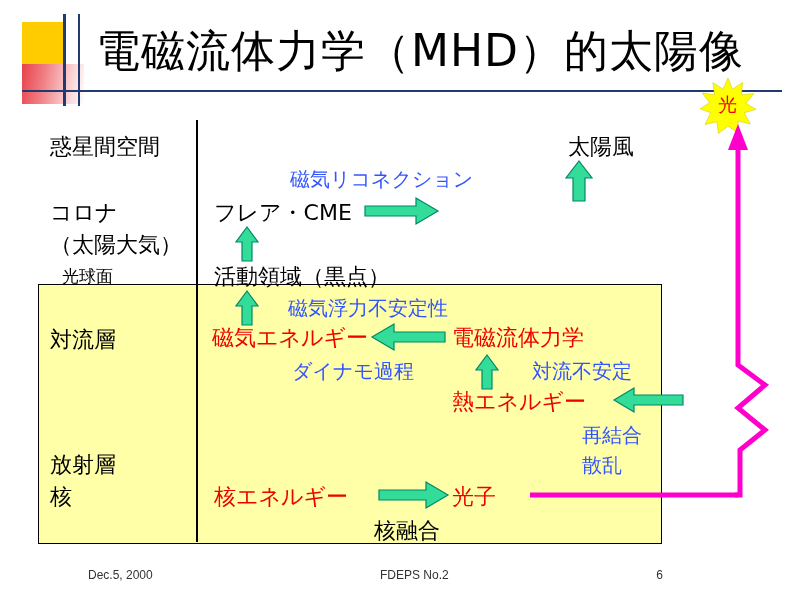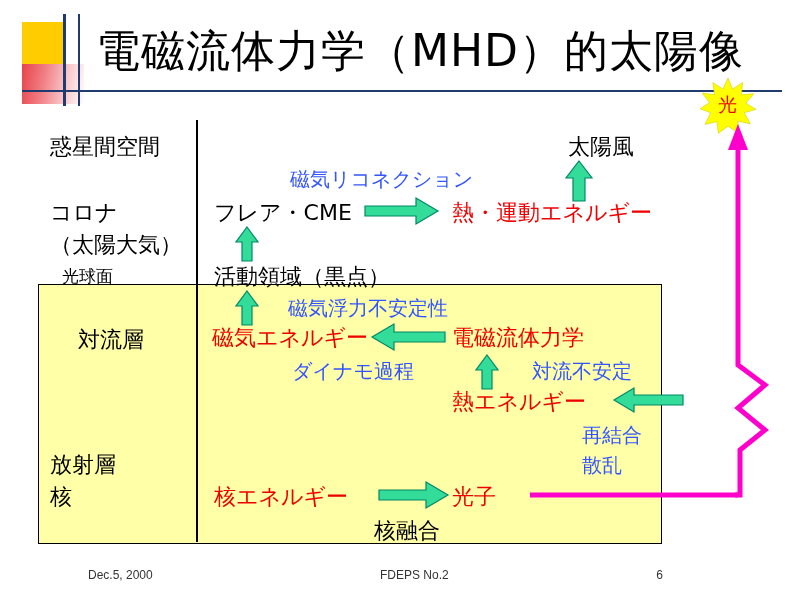--- a/index.html
+++ b/index.html
@@ -73,28 +73,27 @@
   </svg>
   <div class="sun-label">光</div>
 
   <div class="yellow-box"></div>
   <div class="col-divider"></div>
 
   <div class="t blk f22" style="left:50px;top:132px;">惑星間空間</div>
   <div class="t blk f22" style="left:50px;top:198px;">コロナ</div>
   <div class="t blk f22" style="left:50px;top:230px;">（太陽大気）</div>
   <div class="t blk f17" style="left:62px;top:265px;">光球面</div>
-  <div class="t blk f22" style="left:50px;top:325px;margin-left:28px;">対流層</div>
+  <div class="t blk f22" style="left:50px;top:325px;">対流層</div>
   <div class="t blk f22" style="left:50px;top:450px;">放射層</div>
   <div class="t blk f22" style="left:50px;top:482px;">核</div>
 
   <div class="t blk f22" style="left:532px;top:132px;margin-left:36px;">太陽風</div>
   <div class="t blu f20" style="left:290px;top:166px;">磁気リコネクション</div>
   <div class="t blk f22" style="left:214px;top:198px;">フレア・CME</div>
-  <div class="t red f22" style="left:452px;top:198px;">熱・運動エネルギー</div>
   <div class="t blk f22" style="left:214px;top:262px;">活動領域（黒点）</div>
   <div class="t blu f20" style="left:288px;top:295px;">磁気浮力不安定性</div>
   <div class="t red f22" style="left:212px;top:323px;">磁気エネルギー</div>
   <div class="t red f22" style="left:452px;top:323px;">電磁流体力学</div>
   <div class="t blu f20" style="left:292px;top:358px;">ダイナモ過程</div>
   <div class="t blu f20" style="left:532px;top:358px;">対流不安定</div>
   <div class="t red f22" style="left:452px;top:387px;">熱エネルギー</div>
   <div class="t blu f20" style="left:582px;top:422px;">再結合</div>
   <div class="t blu f20" style="left:582px;top:452px;">散乱</div>
   <div class="t red f22" style="left:214px;top:482px;">核エネルギー</div>

